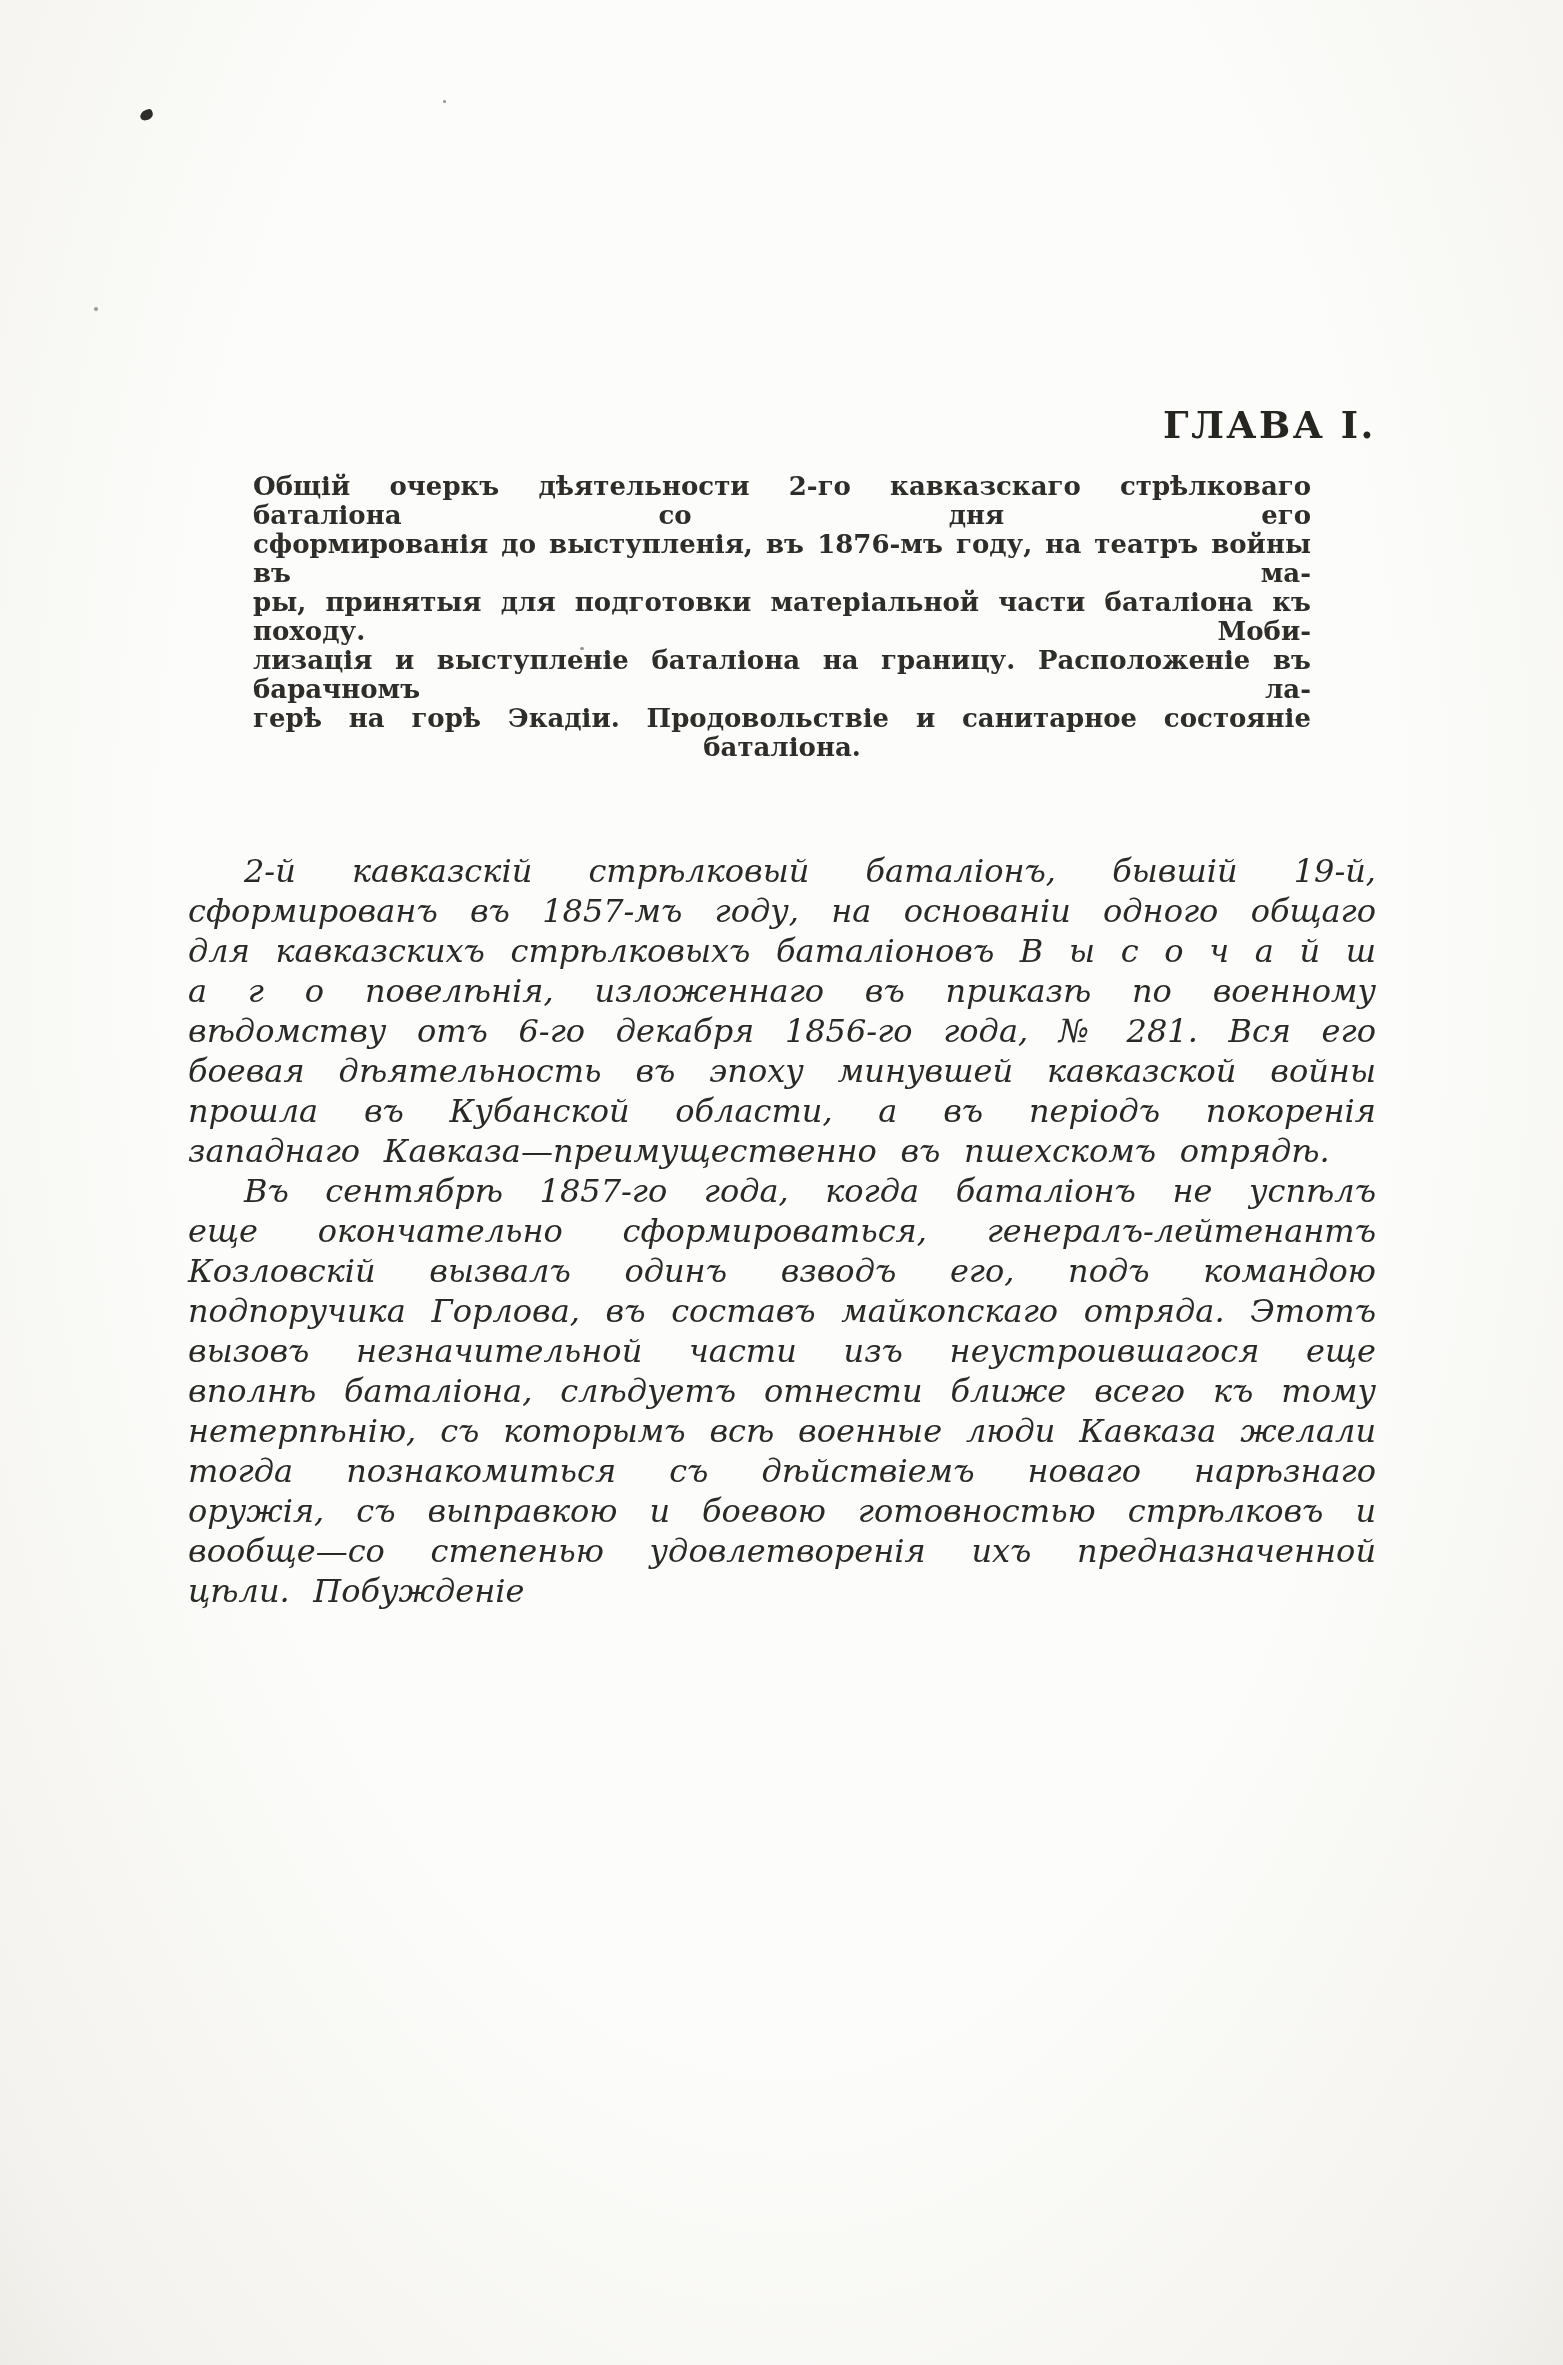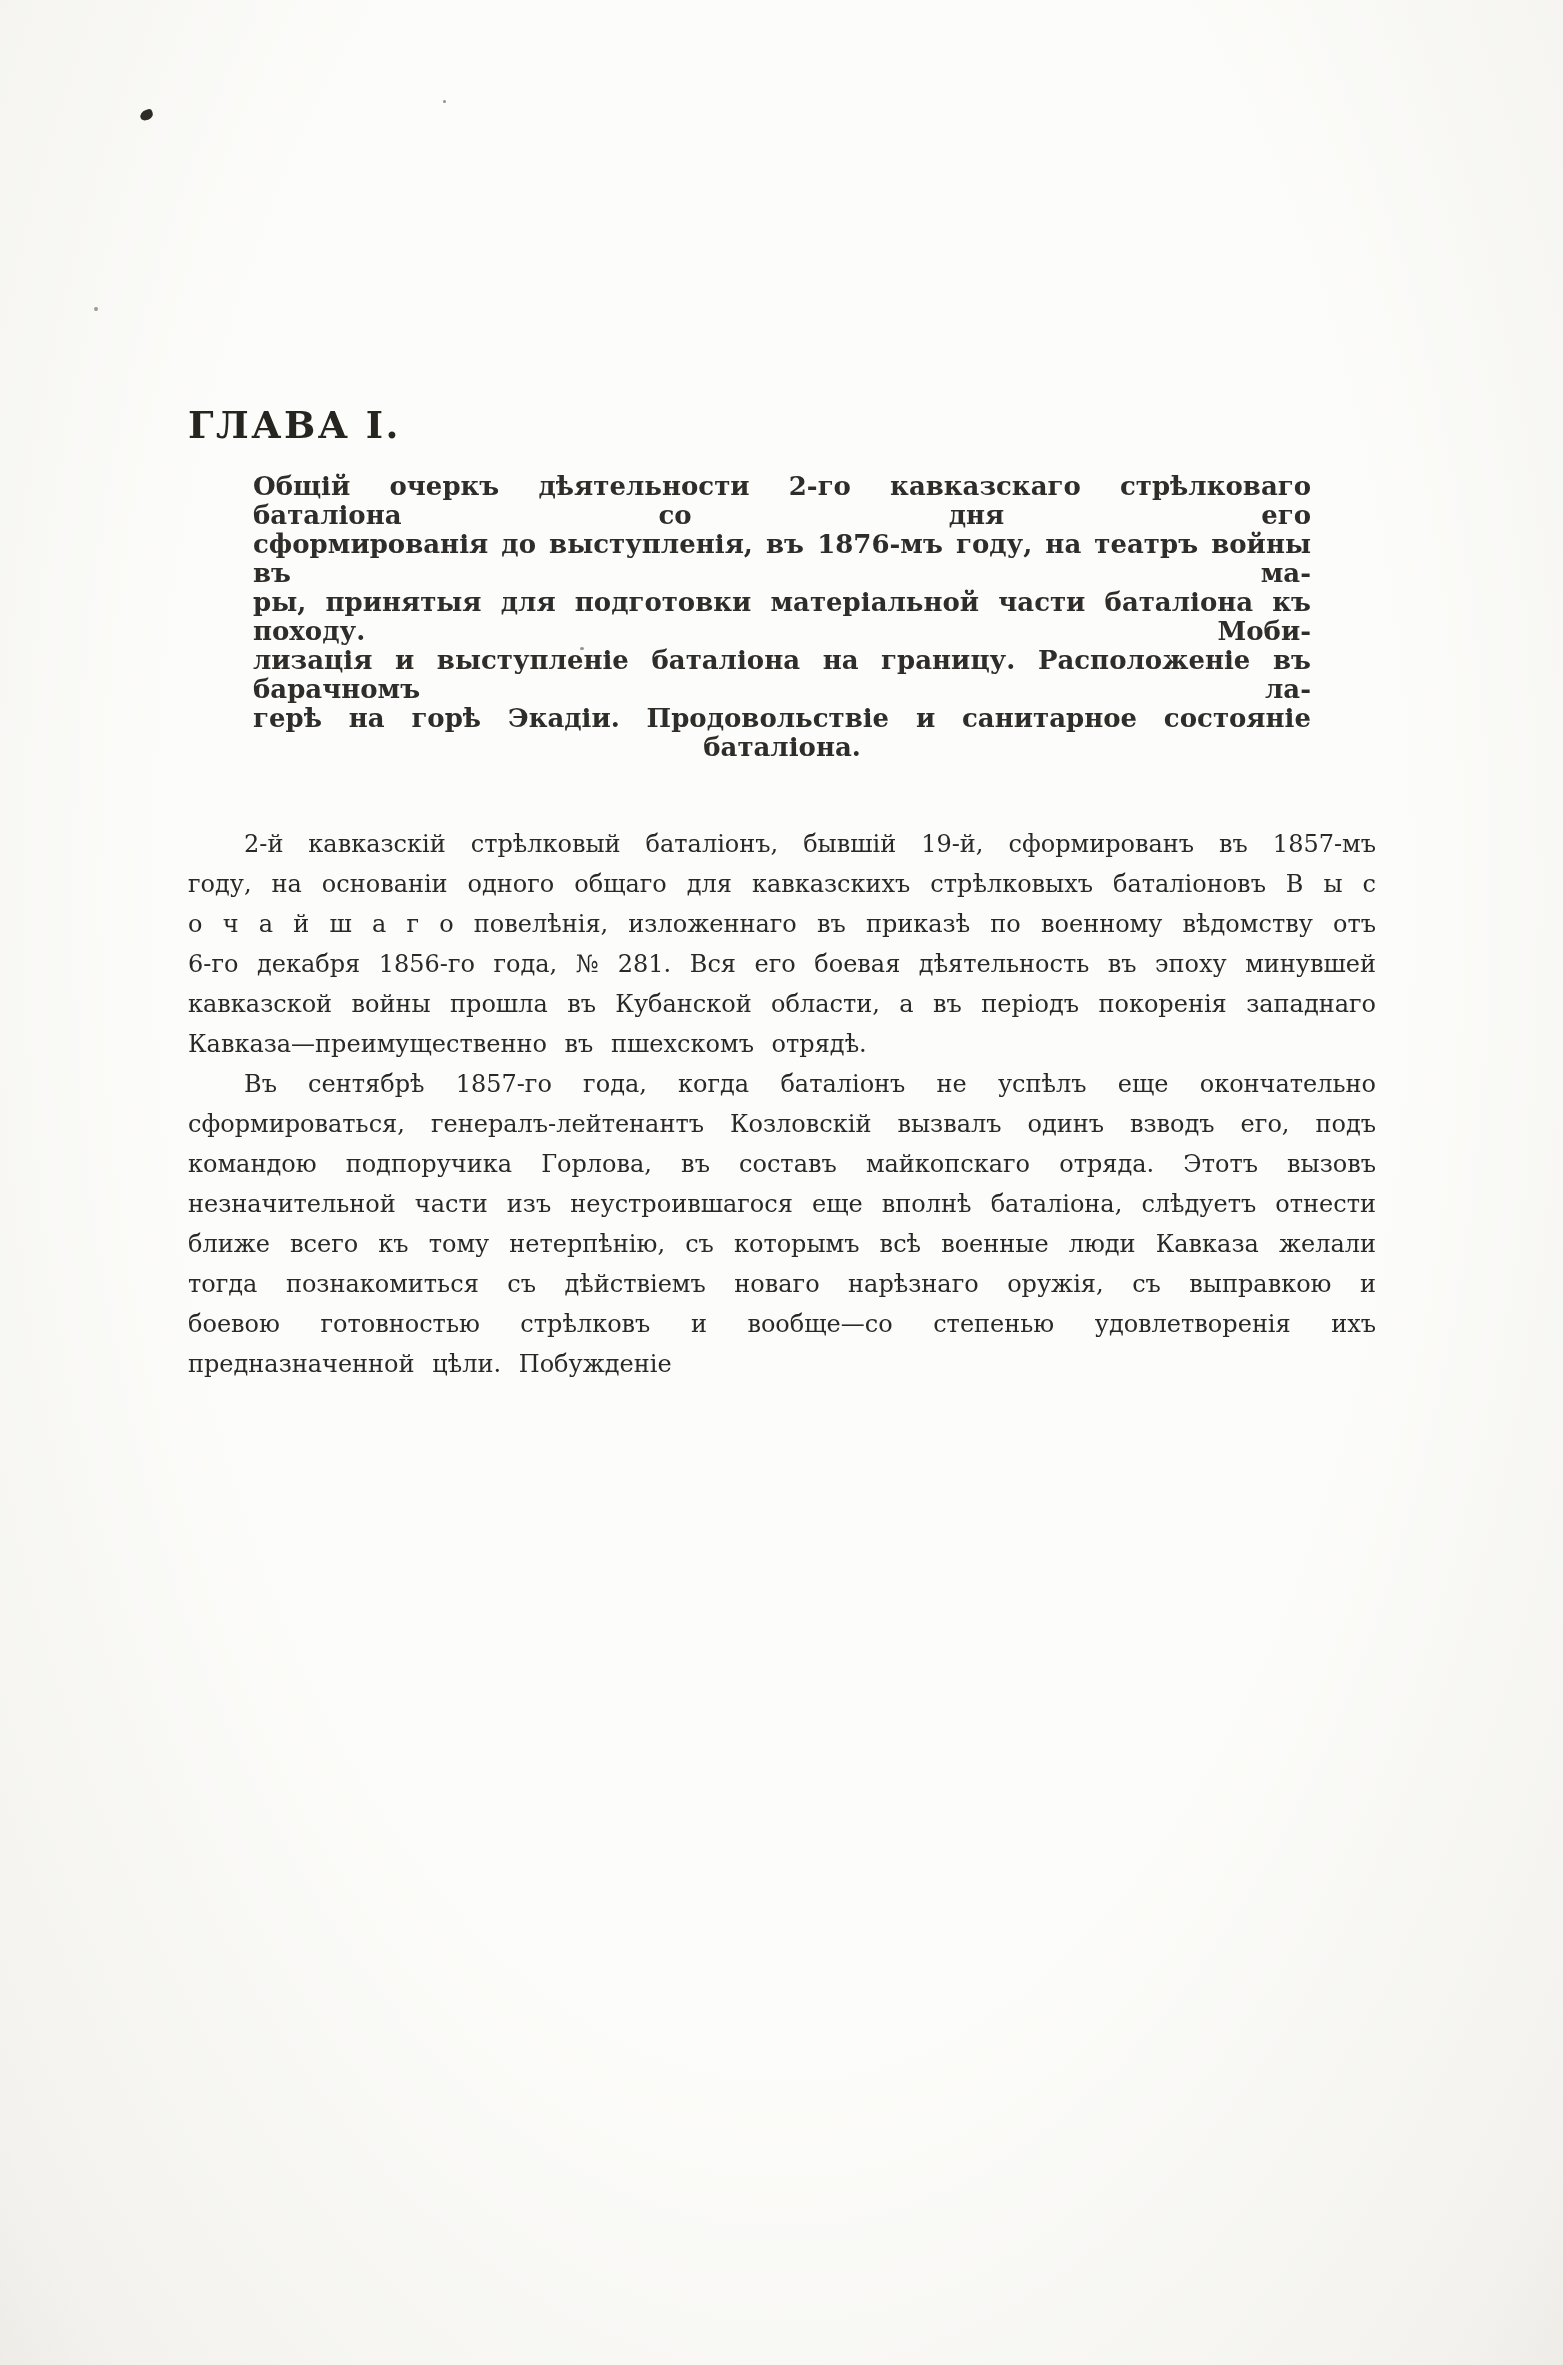--- a/index.html
+++ b/index.html
@@ -20,21 +20,21 @@
     background: radial-gradient(ellipse at 50% 38%, #fcfcfa 55%, #f3f2ee 92%, #edecE7 100%);
     color: #2b2a27;
   }
   .content {
     width: 1188px;
     margin: 0 auto;
     padding-top: 403px;
   }
   .chapter-heading {
     margin: 0 0 25px 0;
-    text-align: left;
+    text-align: right;
     font-size: 37px;
     font-weight: bold;
     letter-spacing: 2.5px;
     color: #26251f;
   }
   .summary {
     width: 1058px;
     margin: 0 auto;
     font-size: 26px;
     line-height: 29px;
@@ -42,24 +42,25 @@
     color: #2e2d29;
   }
   .summary-line {
     text-align: justify;
     text-align-last: justify;
   }
   .summary-line.last-line {
     text-align-last: center;
   }
   .body-text {
-    margin-top: 62px;
-    font-size: 24px;
+    margin-top: 89px;
+    font-size: 32px;
     line-height: 40px;
     color: #2a2925;
+    font-style: italic;
   }
   .paragraph {
     margin: 0;
     text-indent: 56px;
     text-align: justify;
     word-spacing: 0.42em;
   }
   
   .speck {
     position: absolute;

